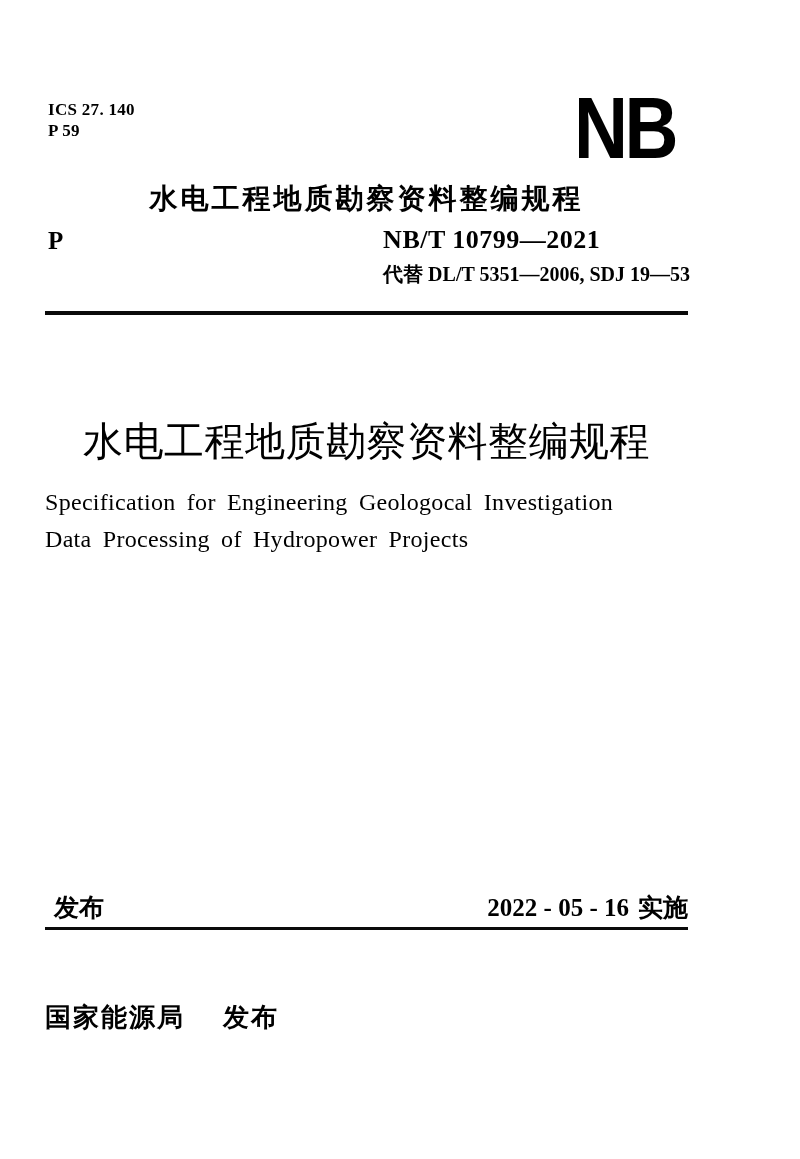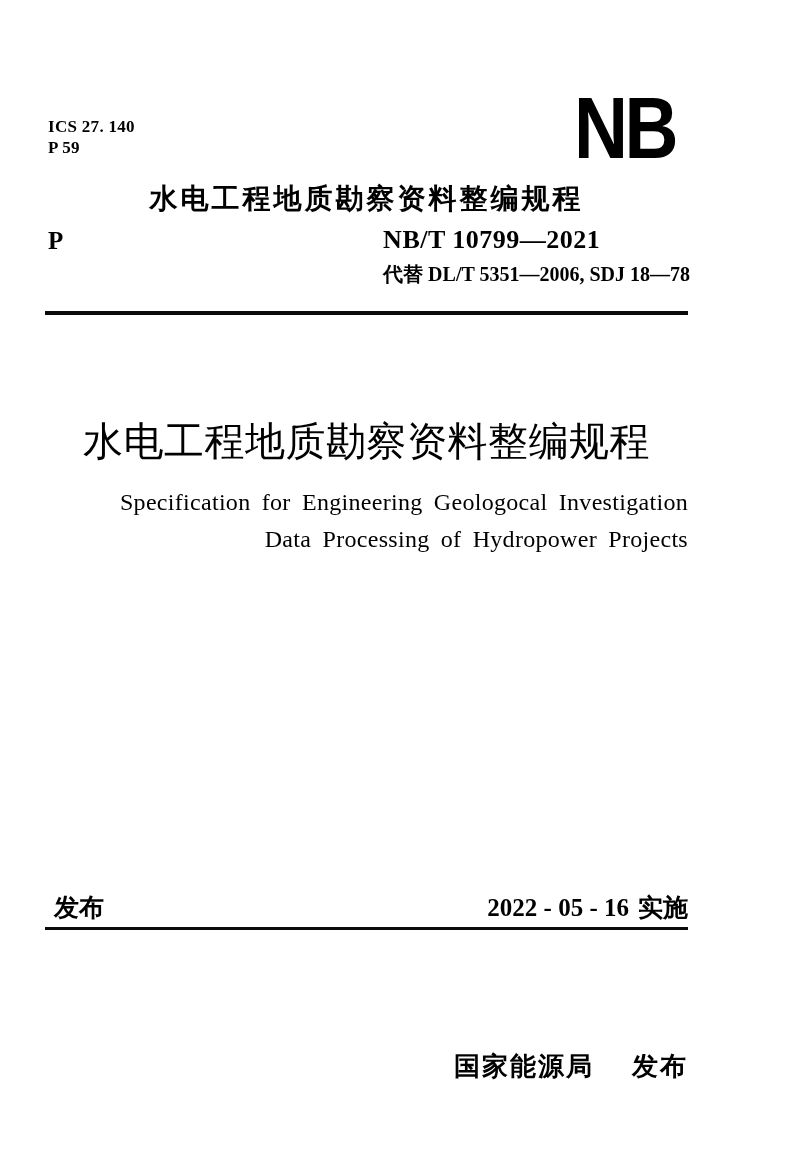--- a/index.html
+++ b/index.html
@@ -15,21 +15,20 @@
 
   
   .ics-block {
     position: absolute;
     left: 48px;
     top: 99px;
     font-weight: bold;
     font-size: 17px;
     line-height: 21px;
     letter-spacing: 0.3px;
-    margin-top: 17px;
   }
 
   
   .nb-logo {
     position: absolute;
     left: 574px;
     top: 93px;
     font-family: "Liberation Sans", "DejaVu Sans", sans-serif;
     font-weight: bold;
     font-size: 88px;
@@ -97,21 +96,21 @@
     white-space: nowrap;
     font-family: Liberation Mono, monospace;
   }
 
   
   .title-en {
     position: absolute;
     left: 45px;
     top: 484px;
     width: 643px;
-    text-align: right;
+    text-align: left;
     font-size: 24px;
     line-height: 37px;
     letter-spacing: 0.3px;
     word-spacing: 5px;
   }
 
   
   .dates-row {
     position: absolute;
     left: 45px;
@@ -123,23 +122,23 @@
     font-size: 25px;
     white-space: nowrap;
   }
   .date-group { display: flex; align-items: baseline; }
   .date-label { margin-left: 9px; }
 
   
   .publisher-row {
     position: absolute;
     left: 45px;
-    top: 1049px;
+    top: 1000px;
     width: 643px;
-    text-align: right;
+    text-align: left;
     font-family: "Liberation Sans", "DejaVu Sans", sans-serif;
     font-weight: bold;
     font-size: 26px;
     white-space: nowrap;
   }
   .publisher-name { letter-spacing: 2px; }
   .publisher-action { letter-spacing: 2px; margin-left: 38px; }
 </style>
 </head>
 <body>
@@ -152,21 +151,21 @@
   </div>
 
   <div class="nb-logo">NB</div>
 
   <div class="standard-category">水电工程地质勘察资料整编规程</div>
 
   <div class="index-letter">P</div>
 
   <div class="code-block">
     <div class="standard-code">NB/T 10799—2021</div>
-    <div class="replaces-note">代替 DL/T 5351—2006, SDJ 18—78</div>
+    <div class="replaces-note">代替 DL/T 5351—2006, SDJ 19—53</div>
   </div>
 
   <div class="rule rule-top"></div>
 
   <div class="title-zh">水电工程地质勘察资料整编规程</div>
 
   <div class="title-en">
     <div>Specification for Engineering Geologocal Investigation</div>
     <div>Data Processing of Hydropower Projects</div>
   </div>

